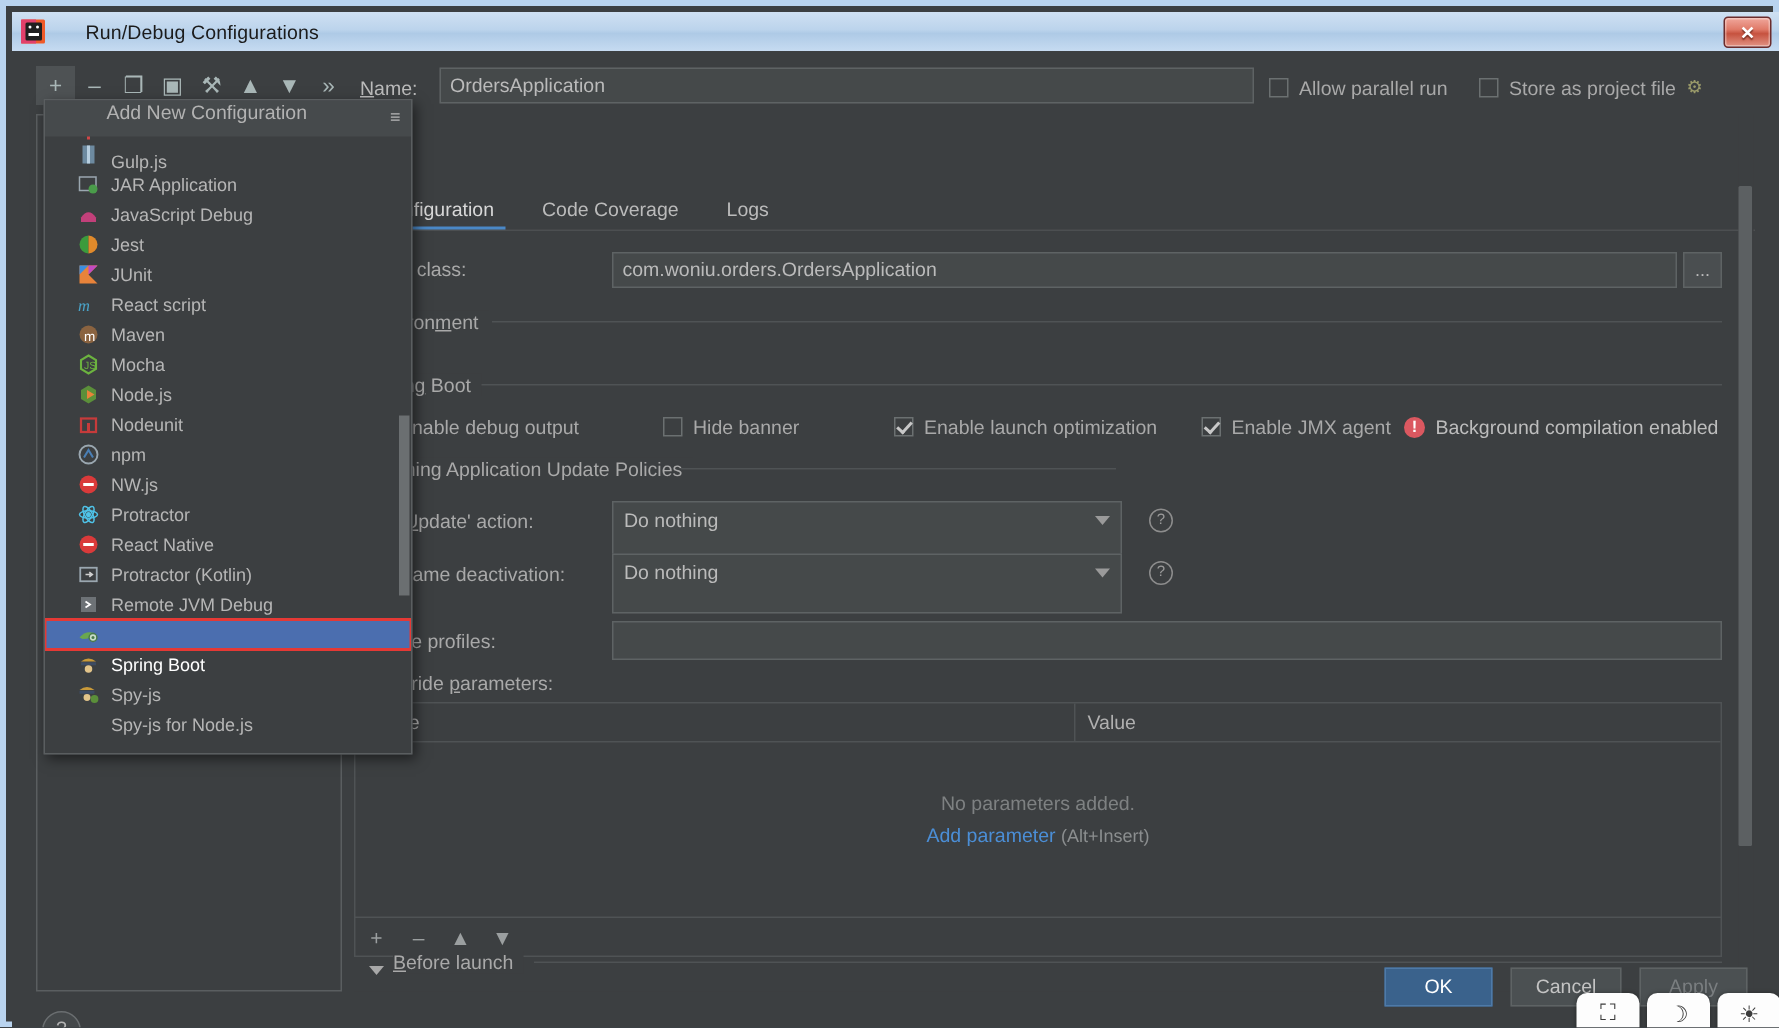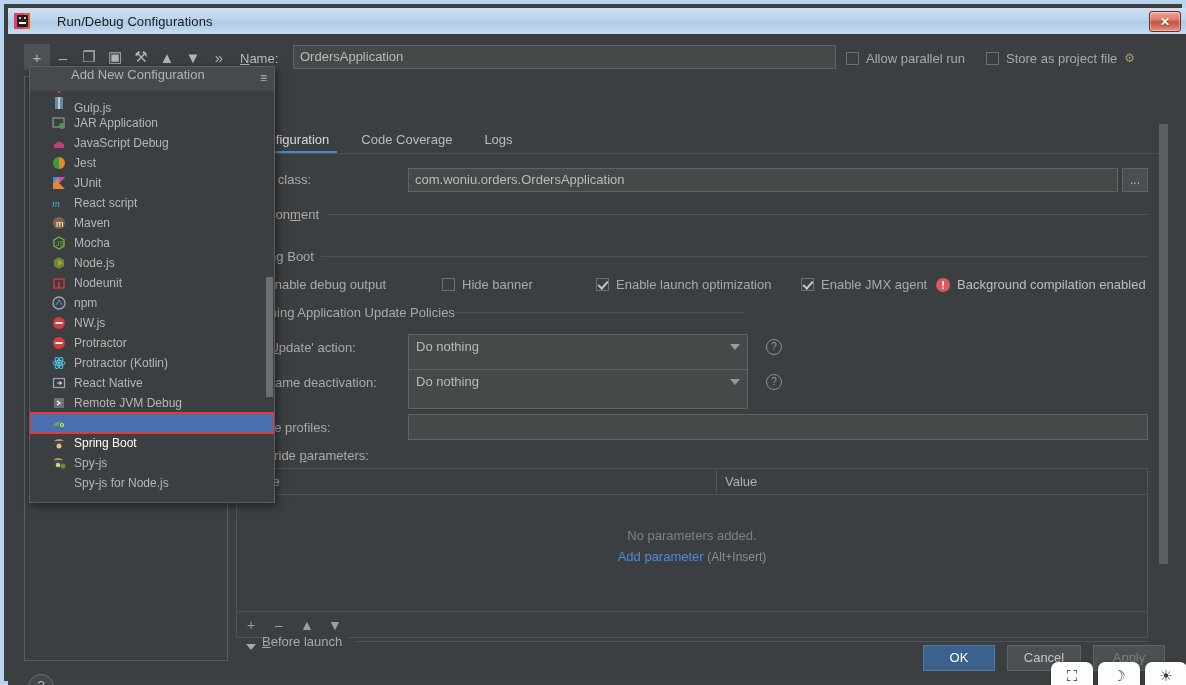--- a/index.html
+++ b/index.html
@@ -411,34 +411,34 @@
         <div class="pi">
           <svg class="pico" viewBox="0 0 14 14">
             <circle cx="7" cy="7" r="6" fill="#d93a3a"></circle>
               <rect x="3.5" y="6" width="7" height="2" fill="#fff"></rect>
           </svg>
           <span class="ptxt">Protractor</span>
         </div>
 
         <div class="pi">
           <svg class="pico" viewBox="0 0 14 14">
-            <circle cx="7" cy="7" r="6" fill="#d93a3a"></circle>
-              <rect x="3.5" y="6" width="7" height="2" fill="#fff"></rect>
-          </svg>
-          <span class="ptxt">Protractor (Kotlin)</span>
-        </div>
-
-        <div class="pi">
-          <svg class="pico" viewBox="0 0 14 14">
             <circle cx="7" cy="7" r="1.7" fill="#4fc3e8"></circle>
             <ellipse cx="7" cy="7" rx="6" ry="2.5" fill="none" stroke="#4fc3e8" stroke-width="1"></ellipse>
             <ellipse cx="7" cy="7" rx="6" ry="2.5" fill="none" stroke="#4fc3e8" stroke-width="1" transform="rotate(60 7 7)"></ellipse>
             <ellipse cx="7" cy="7" rx="6" ry="2.5" fill="none" stroke="#4fc3e8" stroke-width="1" transform="rotate(120 7 7)"></ellipse>
           </svg>
           <span class="ptxt">React Native</span>
+        </div>
+
+        <div class="pi">
+          <svg class="pico" viewBox="0 0 14 14">
+            <circle cx="7" cy="7" r="6" fill="#d93a3a"></circle>
+              <rect x="3.5" y="6" width="7" height="2" fill="#fff"></rect>
+          </svg>
+          <span class="ptxt">Protractor (Kotlin)</span>
         </div>
 
         <div class="pi">
           <svg class="pico" viewBox="0 0 14 14">
             <rect x="1.5" y="2.5" width="11" height="9" fill="none" stroke="#9aa7b0" stroke-width="1.2"></rect>
             <path d="M5 7 h4 M7.5 5.5 L9.5 7 L7.5 8.5" fill="none" stroke="#cfcfcf" stroke-width="1.1"></path>
           </svg>
           <span class="ptxt">Remote JVM Debug</span>
         </div>
 

